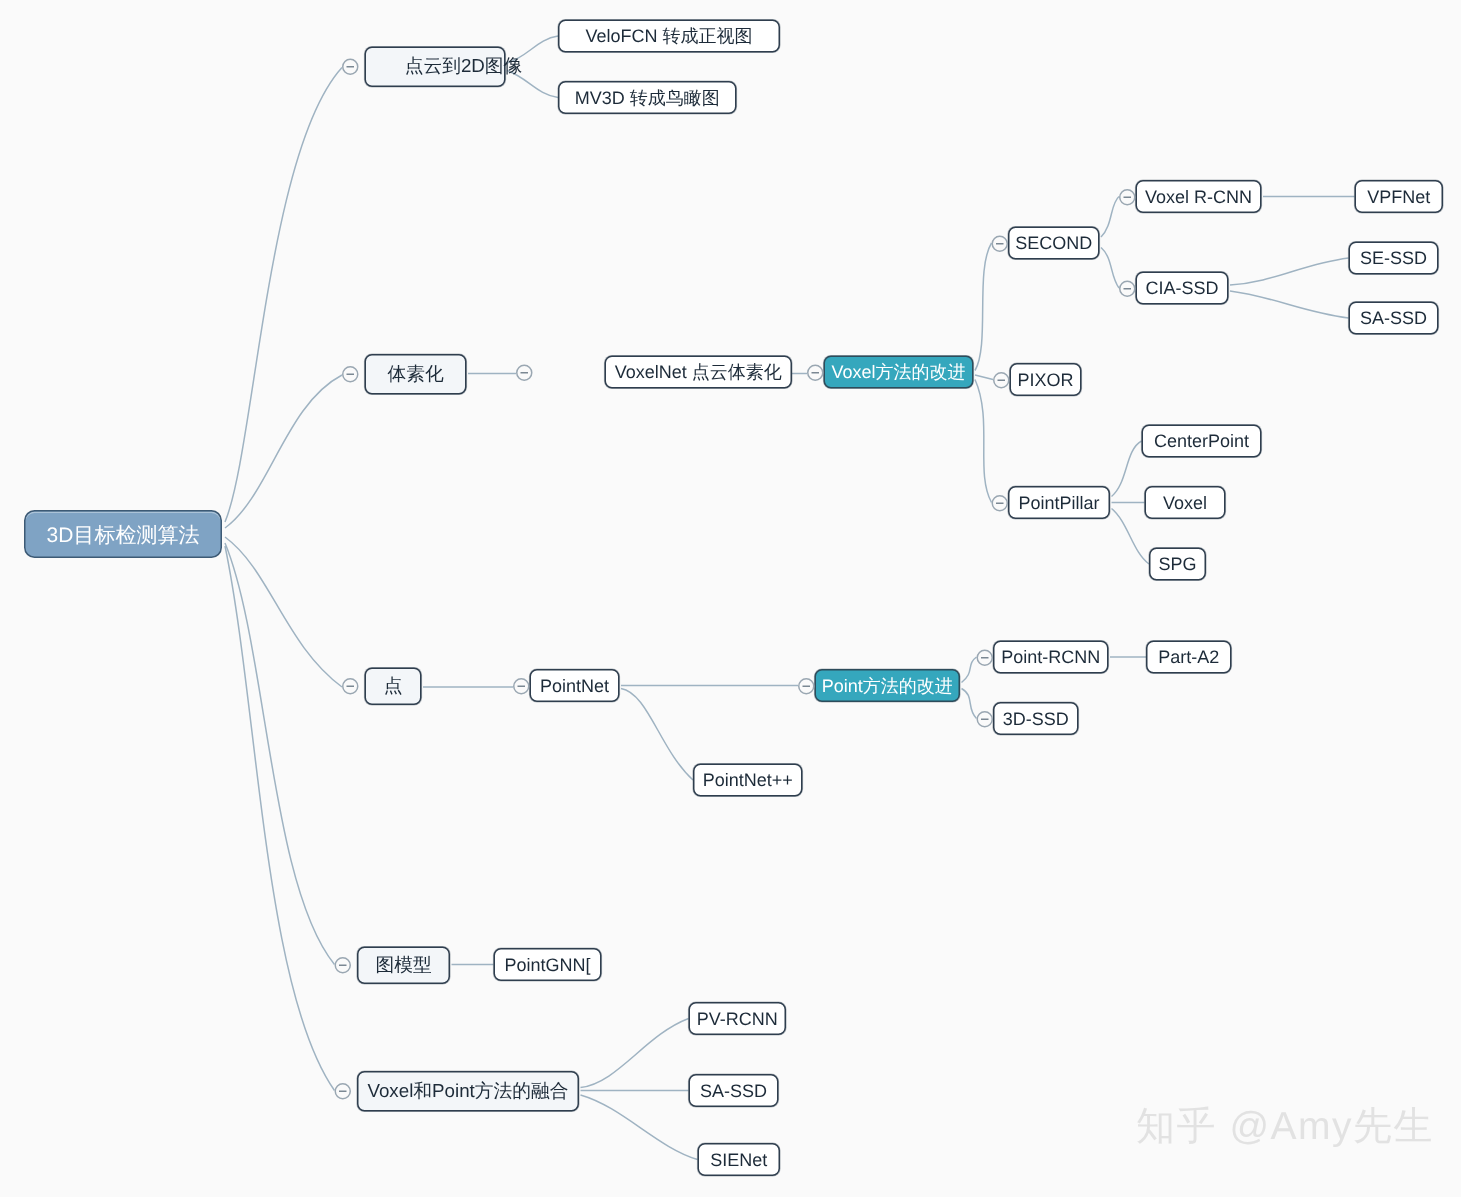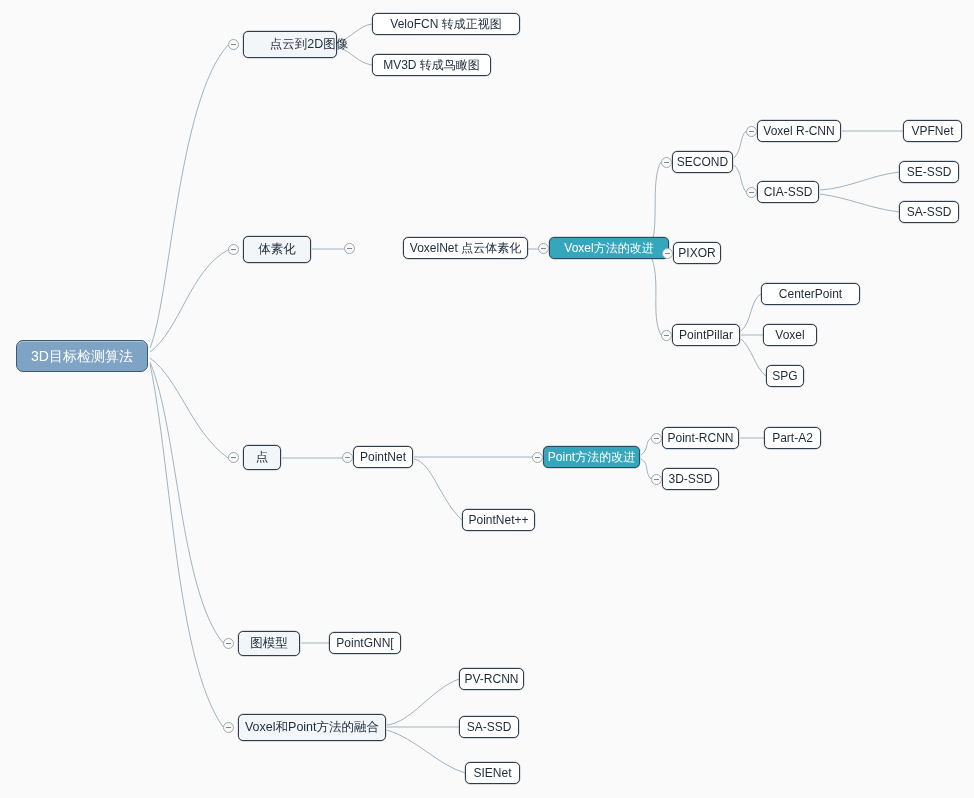--- a/index.html
+++ b/index.html
@@ -123,30 +123,30 @@
       <path d="M 387,730 C 415,738 438,765 465,773" fill="none" stroke="#9fb3c2" stroke-width="1"></path>
     </svg>
 
   <div id="node-layer">
       <div class="node root" style="left: 16px; top: 340px; width: 132px; height: 32px;">3D目标检测算法</div>
       <div class="node level1" style="left: 243px; top: 31px; width: 94px; height: 27px; padding-left: 46px;">点云到2D图像</div>
       <div class="node" style="left: 372px; top: 13px; width: 148px; height: 22px;">VeloFCN 转成正视图</div>
       <div class="node" style="left: 372px; top: 54px; width: 119px; height: 22px;">MV3D 转成鸟瞰图</div>
       <div class="node level1" style="left: 243px; top: 236px; width: 68px; height: 27px;">体素化</div>
       <div class="node" style="left: 355px; top: 237px; width: 125px; height: 22px; margin-left: 48px;">VoxelNet 点云体素化</div>
-      <div class="node accent" style="left: 549px; top: 237px; width: 120px; height: 22px;">Voxel方法的改进</div>
+      <div class="node accent" style="left: 549px; top: 237px; width: 100px; height: 22px;">Voxel方法的改进</div>
       <div class="node" style="left: 672px; top: 151px; width: 61px; height: 22px;">SECOND</div>
       <div class="node" style="left: 757px; top: 120px; width: 84px; height: 22px;">Voxel R-CNN</div>
       <div class="node" style="left: 903px; top: 120px; width: 59px; height: 22px;">VPFNet</div>
       <div class="node" style="left: 757px; top: 181px; width: 62px; height: 22px;">CIA-SSD</div>
       <div class="node" style="left: 899px; top: 161px; width: 60px; height: 22px;">SE-SSD</div>
       <div class="node" style="left: 899px; top: 201px; width: 60px; height: 22px;">SA-SSD</div>
       <div class="node" style="left: 673px; top: 242px; width: 48px; height: 22px;">PIXOR</div>
       <div class="node" style="left: 672px; top: 324px; width: 68px; height: 22px;">PointPillar</div>
-      <div class="node" style="left: 761px; top: 283px; width: 99px; height: 22px;">CenterPoint</div>
+      <div class="node" style="left: 761px; top: 283px; width: 80px; height: 22px;">CenterPoint</div>
       <div class="node" style="left: 763px; top: 324px; width: 54px; height: 22px;">Voxel</div>
       <div class="node" style="left: 766px; top: 365px; width: 38px; height: 22px;">SPG</div>
       <div class="node level1" style="left: 243px; top: 445px; width: 38px; height: 25px;">点</div>
       <div class="node" style="left: 353px; top: 446px; width: 60px; height: 22px;">PointNet</div>
       <div class="node" style="left: 462px; top: 509px; width: 73px; height: 22px;">PointNet++</div>
       <div class="node accent" style="left: 543px; top: 446px; width: 97px; height: 22px;">Point方法的改进</div>
       <div class="node" style="left: 662px; top: 427px; width: 77px; height: 22px;">Point-RCNN</div>
       <div class="node" style="left: 764px; top: 427px; width: 57px; height: 22px;">Part-A2</div>
       <div class="node" style="left: 662px; top: 468px; width: 57px; height: 22px;">3D-SSD</div>
       <div class="node level1" style="left: 238px; top: 631px; width: 62px; height: 25px;">图模型</div>
@@ -168,13 +168,14 @@
       <div class="toggle" style="left: 661px; top: 330px;"></div>
       <div class="toggle" style="left: 228px; top: 452px;"></div>
       <div class="toggle" style="left: 342px; top: 452px;"></div>
       <div class="toggle" style="left: 532px; top: 452px;"></div>
       <div class="toggle" style="left: 651px; top: 433px;"></div>
       <div class="toggle" style="left: 651px; top: 474px;"></div>
       <div class="toggle" style="left: 223px; top: 638px;"></div>
       <div class="toggle" style="left: 223px; top: 722px;"></div>
     </div>
 
+  <div class="watermark">知乎 @Amy先生</div>
 </div>
 
 </body></html>

